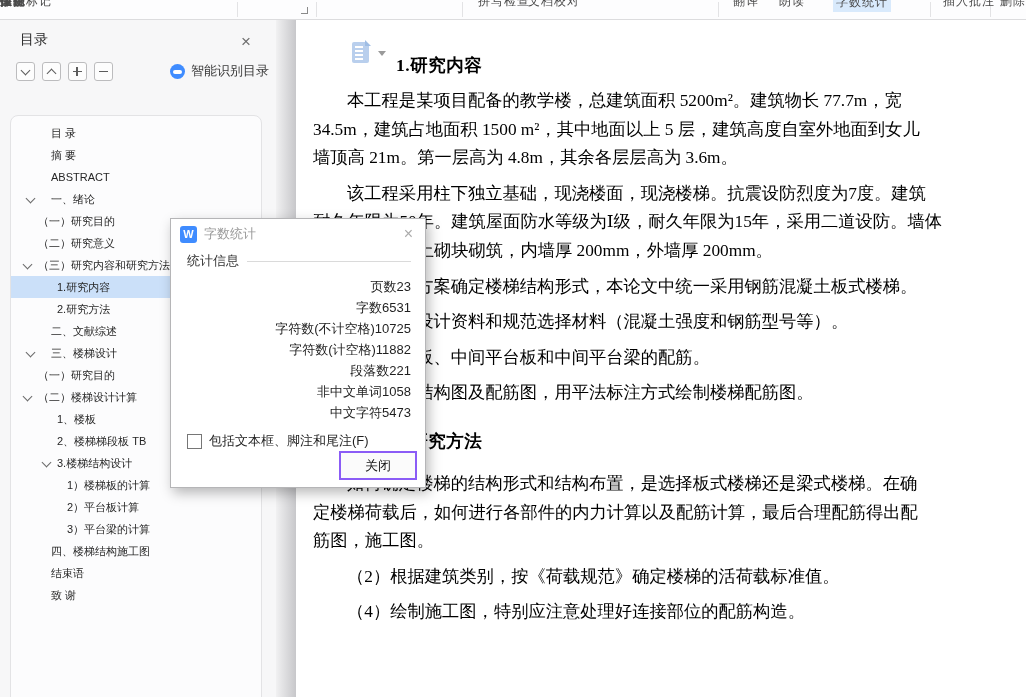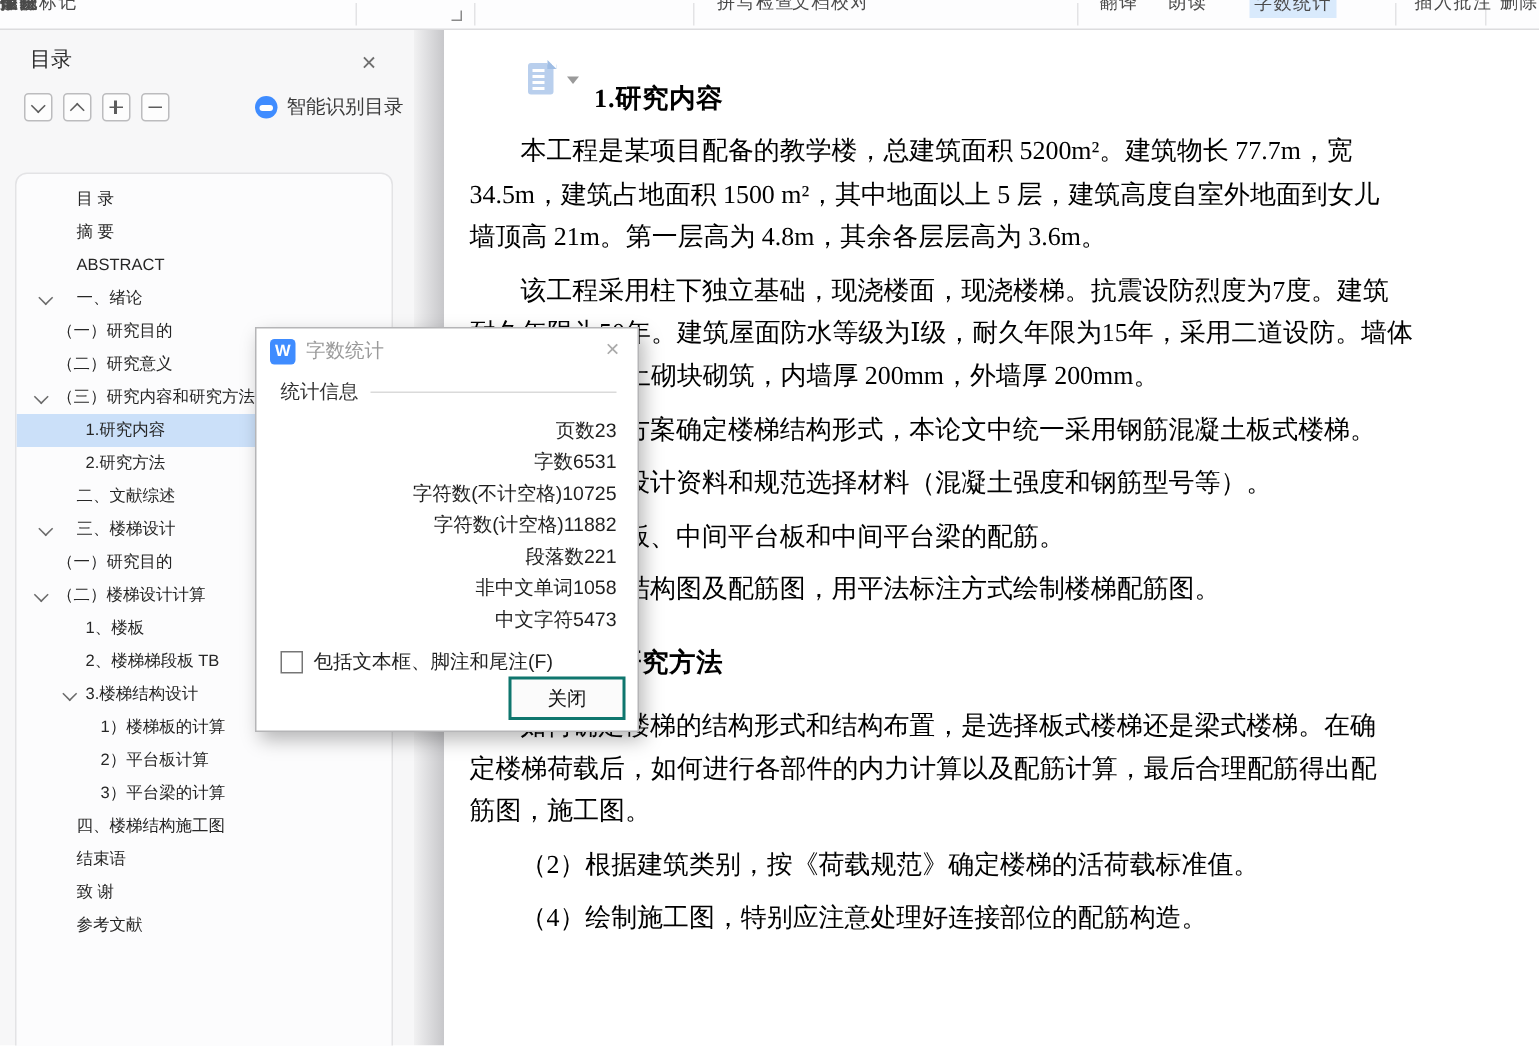--- a/index.html
+++ b/index.html
@@ -80,21 +80,21 @@
   .dlg-x{font-size:16px;color:#ababab;cursor:pointer;padding:0 3px;}
   .dlg-body{padding:3px 14px 0 16px;}
   .dlg-group{display:flex;align-items:center;font-size:13px;color:#333;}
   .dlg-group .rule{flex:1;height:1px;background:#dadada;margin-left:8px;}
   .rows{margin-top:6px;}
   .dlg-row{display:flex;justify-content:flex-end;height:21px;line-height:21px;
         font-size:13px;color:#1f1f1f;padding-left:2px;}
   .dlg-check{display:flex;align-items:center;margin-top:9px;font-size:13px;color:#1f1f1f;}
   .chk{width:13px;height:13px;border:1px solid #767676;background:#fff;margin-right:7px;cursor:pointer;}
   .dlg-btn{position:absolute;right:8px;bottom:7px;width:78px;height:29px;box-sizing:border-box;
-        background:#fbfbfb;border:2px solid #0f766e;font-size:13px;color:#111;text-align:center;
+        background:#fbfbfb;border:2px solid #8b5cf6;font-size:13px;color:#111;text-align:center;
         line-height:25px;cursor:pointer;font-family:"Liberation Sans",sans-serif;}
 </style>
 </head>
 <body>
 
 <div class="tbar" id="tbar">
   <div class="tb-sep s1"></div>
   <div class="tb-sep s2"></div>
   <div class="tb-sep s3"></div>
   <div class="tb-sep s4"></div>
@@ -155,21 +155,20 @@
       <div class="toc-item lv1"><span class="tchev"></span><span>（二）楼梯设计计算</span></div>
       <div class="toc-item lv2"><span>1、楼板</span></div>
       <div class="toc-item lv2"><span>2、楼梯梯段板 TB</span></div>
       <div class="toc-item lv2"><span class="tchev"></span><span>3.楼梯结构设计</span></div>
       <div class="toc-item lv3"><span>1）楼梯板的计算</span></div>
       <div class="toc-item lv3"><span>2）平台板计算</span></div>
       <div class="toc-item lv3"><span>3）平台梁的计算</span></div>
       <div class="toc-item lv0"><span>四、楼梯结构施工图</span></div>
       <div class="toc-item lv0"><span>结束语</span></div>
       <div class="toc-item lv0"><span>致 谢</span></div>
-      <div class="toc-item lv0"><span>参考文献</span></div>
     </div>
 </div>
 <div class="page-shadow"></div>
 
 <div class="page">
   <div class="doc-icon"></div>
   <div class="doc-caret"></div>
   <div class="doc-content" id="doccontent">
       <div class="sec">
         <div class="dheading">1.研究内容</div>

